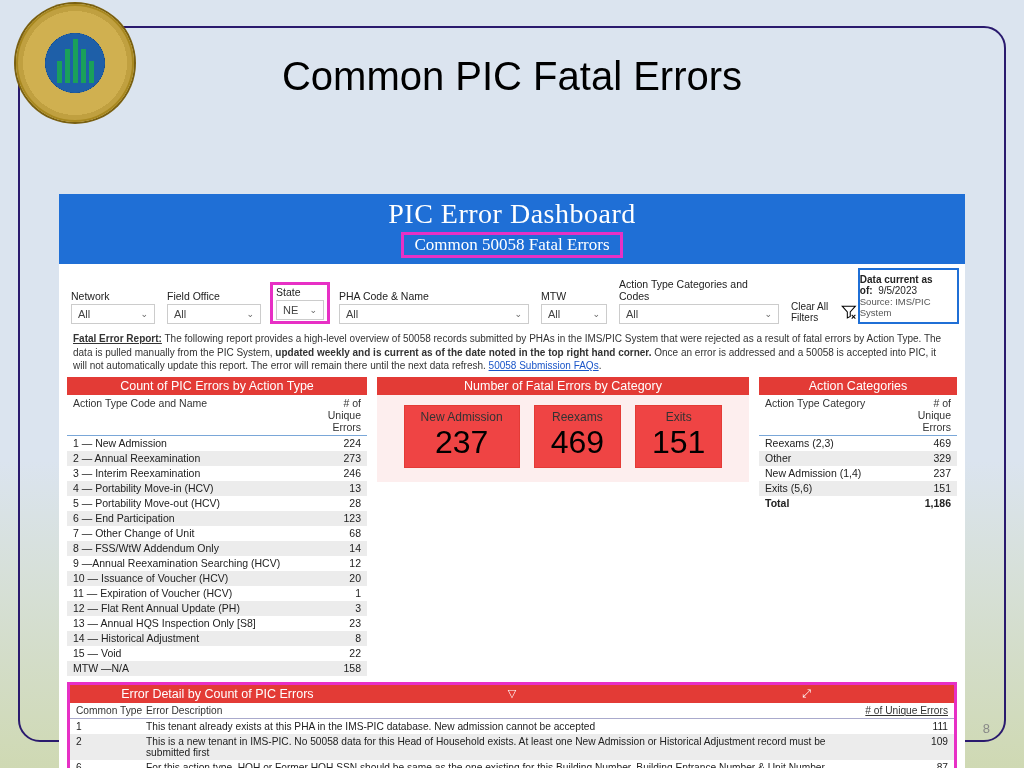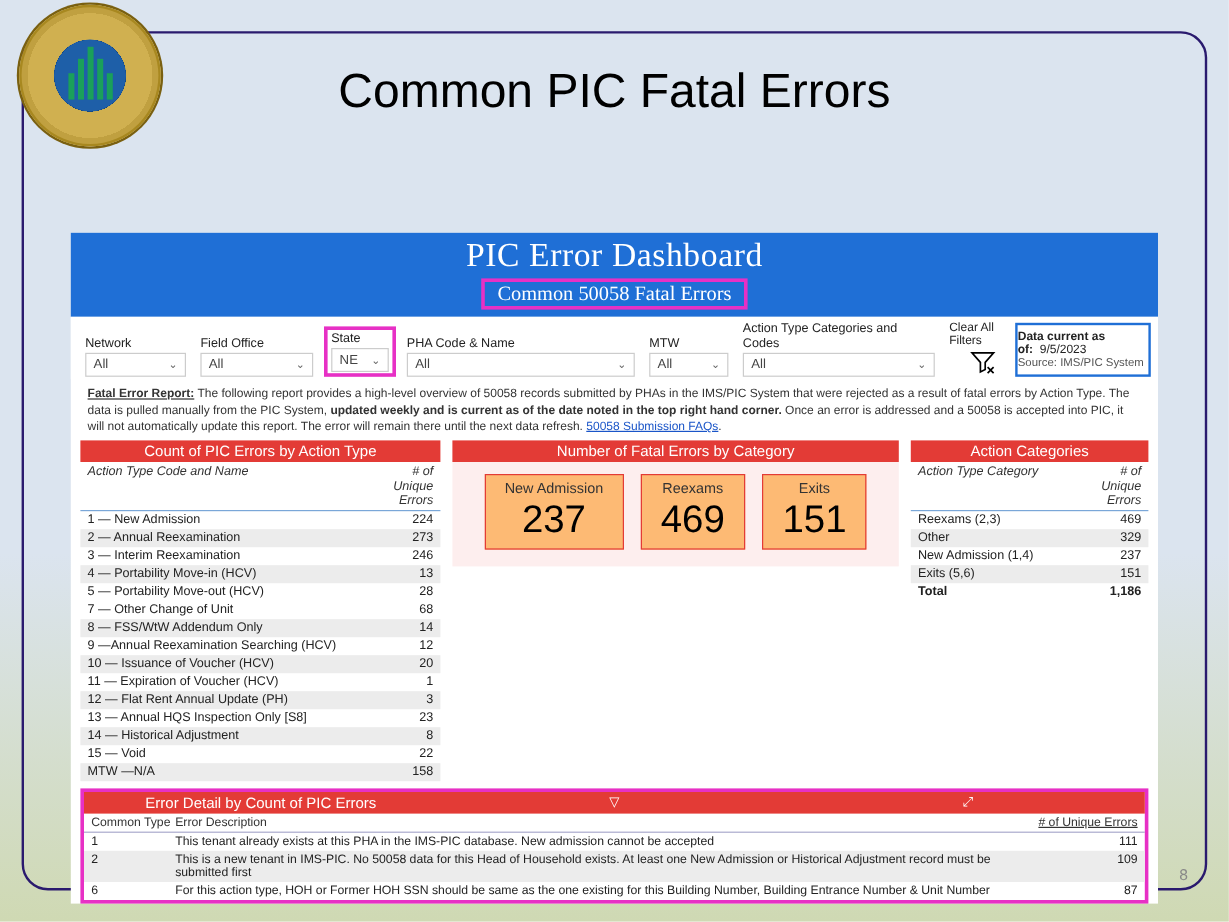--- a/index.html
+++ b/index.html
@@ -57,40 +57,40 @@
   }
   .blue-band .h1{font-family:Georgia,serif;font-size:28px;letter-spacing:.5px;text-align:center;}
   .subbox{display:inline-block;margin-top:2px;border:3px solid #e730c5;padding:0 10px;font-family:Georgia,serif;font-size:17px;background:#1f6fd6;}
   .filters{display:flex;align-items:flex-end;gap:0;padding:4px 6px 2px;font-size:11px;color:#000;background:#fff;}
   .filter{display:flex;flex-direction:column;gap:2px;padding:0 6px;}
   .filter label{font-size:10.5px;color:#222;}
   .sel{border:1px solid #ccc;height:20px;display:flex;align-items:center;justify-content:space-between;padding:0 6px;font-size:11px;color:#444;background:#fff;}
   .sel .car{font-size:9px;color:#666;}
   .f-net{width:84px}.f-field{width:94px}.f-state{width:48px}.f-pha{width:190px}.f-mtw{width:66px}.f-act{width:160px}
   .state-wrap{border:3px solid #e730c5;padding:1px;margin:0 3px;}
-  .clear{display:flex;flex-direction:column;align-items:center;font-size:10px;color:#222;margin-left:6px;}
+  .clear{display:flex;flex-direction:row;align-items:center;font-size:10px;color:#222;margin-left:6px;}
   .clear svg{width:24px;height:24px;}
   .stamp{border:2px solid #1f6fd6;margin-left:auto;padding:4px 0;font-size:10px;color:#222;}
   .stamp b{font-weight:700}
   .stamp .src{color:#555;font-size:9.5px}
   .report-note{font-size:10px;color:#333;line-height:1.35;padding:6px 14px 4px;}
   .report-note b{text-decoration:underline}
   .report-note a{color:#1a55c8;text-decoration:underline}
   .cols{display:flex;gap:10px;padding:0 8px;}
   .redhead{background:#e33b36;color:#fff;text-align:center;font-size:12.5px;padding:2px 0;font-style:normal;}
   .left-col{width:300px;}
   .mid-col{flex:1;}
   .right-col{width:198px;}
   .tbl{font-size:10.5px;color:#222;}
-  .tbl .hdr{display:flex;padding:2px 6px;font-style:italic;color:#333;border-bottom:1px solid #7aa7d8;}
+  .tbl .hdr{display:flex;padding:2px 6px;color:#333;border-bottom:1px solid #7aa7d8;}
   .tbl .row{display:flex;padding:1.5px 6px;}
   .tbl .row.alt{background:#ececec;}
   .tbl .c1{flex:1}.tbl .c2{width:48px;text-align:right}
   .mid-col .metric-wrap{display:flex;gap:14px;justify-content:center;padding:10px 6px 14px;background:#fdeeee;}
-  .metric{border:1.5px solid #e33b36;padding:4px 16px 6px;text-align:center;background:#fdba74}
+  .metric{border:1.5px solid #e33b36;padding:4px 16px 6px;text-align:center;background:#ef4444}
   .metric .mlab{font-size:12px;color:#333;}
   .metric .mval{font-size:32px;font-weight:400;color:#000;}
   .right-col .tbl .row.total{font-weight:700}
   .detail{margin:6px 8px 0;border:3px solid #e730c5;}
   .detail .redhead{display:flex;align-items:center;background:#e33b36;}
   .detail .redhead span{flex:1}
   .detail .redhead .icn{width:16px;text-align:center;font-size:11px;color:#fff}
   .dtbl{font-size:10.2px;color:#222}
   .dtbl .hdr{display:flex;padding:2px 6px;color:#333;border-bottom:1px solid #aac}
   .dtbl .row{display:flex;padding:2px 6px;}
@@ -204,20 +204,24 @@
               <span class="c2">246</span>
             </div>
             <div class="row alt">
               <span class="c1">4 — Portability Move-in (HCV)</span>
               <span class="c2">13</span>
             </div>
             <div class="row">
               <span class="c1">5 — Portability Move-out (HCV)</span>
               <span class="c2">28</span>
             </div>
+            <div class="row alt">
+              <span class="c1">6 — End Participation</span>
+              <span class="c2">123</span>
+            </div>
             <div class="row">
               <span class="c1">7 — Other Change of Unit</span>
               <span class="c2">68</span>
             </div>
             <div class="row alt">
               <span class="c1">8 — FSS/WtW Addendum Only</span>
               <span class="c2">14</span>
             </div>
             <div class="row">
               <span class="c1">9 —Annual Reexamination Searching (HCV)</span>

